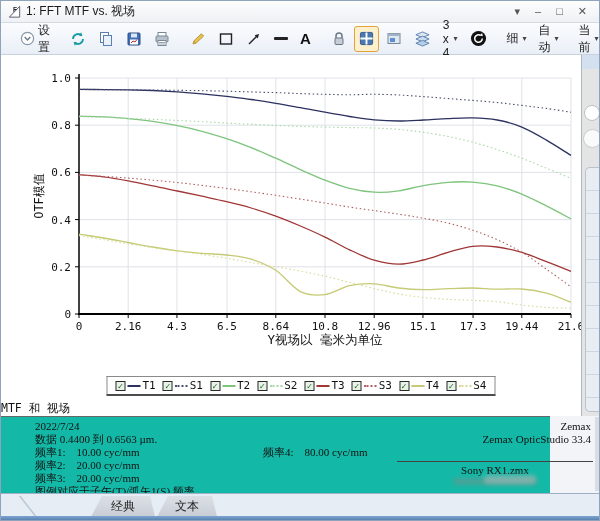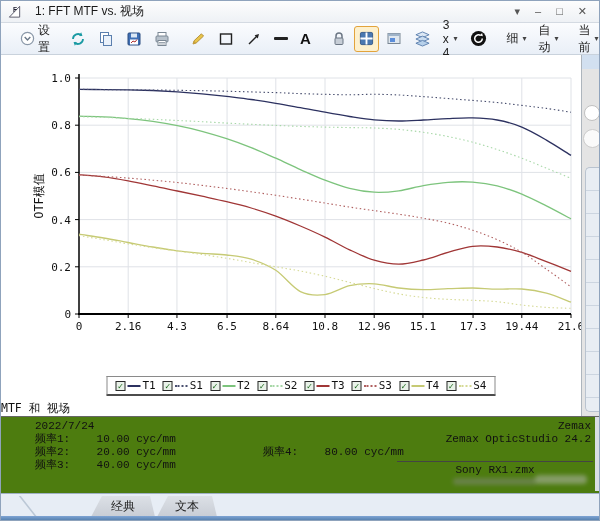--- a/index.html
+++ b/index.html
@@ -4,21 +4,21 @@
 <style>
   * { margin:0; padding:0; box-sizing:border-box; }
   html,body { width:600px; height:521px; }
   body { font-family:"Liberation Sans", sans-serif; }
   .window { position:relative; width:600px; height:521px; background:#f2f4f7;
             border:1px solid #8fa3bc; overflow:hidden; }
 
   
   .titlebar { position:absolute; left:0; top:0; width:100%; height:22px;
     background:linear-gradient(#fdfdfd,#eef1f5); border-bottom:1px solid #d4dae2;
-    display:flex; align-items:center; padding:0 6px; gap:13px; }
+    display:flex; align-items:center; padding:0 6px; gap:4px; }
   .titlebar .title { font-size:12px; color:#1a1a1a; white-space:nowrap; }
   .titlebar .spacer { flex:1; }
   .win-controls { display:flex; gap:15px; align-items:center; margin-right:6px; }
   .win-controls span { color:#555; font-size:11px; line-height:11px; cursor:default; }
 
   
   .toolbar { position:absolute; left:0; top:22px; width:100%; height:32px;
     background:linear-gradient(#fbfcfe,#e9eff7); border-bottom:1px solid #c9d2dc;
     display:flex; align-items:center; padding:0 14px; gap:2px; }
   .tbtn { height:26px; display:flex; align-items:center; padding:0 4px; gap:3px;
@@ -42,22 +42,22 @@
     display:flex; gap:7px; align-items:center; padding:2px 8px;
     font-family:"DejaVu Sans Mono", monospace; font-size:11px; color:#111; white-space:nowrap; }
   .leg-item { display:flex; align-items:center; gap:2px; }
   .leg-cb { width:10px; height:10px; border:1px solid #2a2a2a; background:#e9f2e9;
     color:#1d6b1d; font-size:9px; line-height:8px; text-align:center; }
   .leg-line { width:13px; }
   .subtitle { position:absolute; left:0; top:346px; width:600px; 
     font-family:"DejaVu Sans Mono", monospace; font-size:11.5px; color:#111; }
 
   
-  .info-panel { position:absolute; left:0; top:415px; width:600px; height:77px; background:#4d7c0f;
-    border-top:1px solid #666; font-family:Liberation Mono, monospace; font-size:11px; color:#111; }
+  .info-panel { position:absolute; left:0; top:415px; width:549px; height:77px; background:#14b8a6;
+    border-top:1px solid #666; font-family:Liberation Serif, serif; font-size:11px; color:#111; }
   #info-left { position:absolute; left:34px; top:3px; line-height:13px; white-space:pre; }
   .freq4 { position:absolute; left:218px; top:29px; line-height:13px; white-space:pre;margin-left:44px; }
   .zemax-lines { position:absolute; left:410px; top:3px; width:180px; text-align:right; line-height:13px; }
   .file-box { position:absolute; left:396px; top:44px; width:196px; border-top:1px solid #444;
     text-align:center; padding-top:2px; }
   .smudge { width:84px; height:7px; margin:2px auto 0; background:#8a8a8a; opacity:.45;
     border-radius:3px; filter:blur(2px); }
   .smudge2 { position:absolute; right:14px; top:58px; width:52px; height:9px; background:#bbb;
     opacity:.5; border-radius:4px; filter:blur(2px); }
 
@@ -312,20 +312,21 @@
         <path d="M78.0,34.3C82.1,34.4 94.4,34.5 102.6,34.6C110.8,34.6 119.0,34.6 127.2,34.8C135.4,35.0 143.6,35.2 151.8,35.5C160.0,35.9 168.2,36.4 176.4,36.9C184.6,37.5 192.8,38.1 201.0,38.8C209.2,39.6 217.4,40.5 225.6,41.4C233.8,42.4 242.0,43.3 250.2,44.5C258.4,45.6 266.6,46.9 274.8,48.3C283.0,49.6 291.2,51.2 299.4,52.7C307.6,54.2 315.8,55.8 324.0,57.2C332.2,58.7 340.4,60.2 348.6,61.5C356.8,62.7 365.0,64.0 373.2,64.8C381.4,65.5 389.6,65.9 397.8,66.0C406.0,66.0 414.2,65.4 422.4,65.0C430.6,64.6 438.8,63.9 447.0,63.6C455.2,63.2 463.4,62.6 471.6,62.9C479.8,63.1 488.0,63.5 496.2,65.0C504.4,66.5 512.6,68.7 520.8,72.1C529.0,75.4 537.2,80.3 545.4,85.1C553.6,89.8 565.9,97.9 570.0,100.4" fill="none" stroke="#2c3160" stroke-width="1.3"></path>
         <path d="M78.0,34.3C82.1,34.4 94.4,34.5 102.6,34.6C110.8,34.6 119.0,34.7 127.2,34.8C135.4,34.9 143.6,35.0 151.8,35.0C160.0,35.1 168.2,35.2 176.4,35.3C184.6,35.4 192.8,35.6 201.0,35.7C209.2,35.9 217.4,36.0 225.6,36.2C233.8,36.4 242.0,36.7 250.2,36.9C258.4,37.2 266.6,37.4 274.8,37.6C283.0,37.9 291.2,38.3 299.4,38.6C307.6,38.9 315.8,39.1 324.0,39.3C332.2,39.5 340.4,39.8 348.6,39.8C356.8,39.8 365.0,39.2 373.2,39.3C381.4,39.3 389.6,39.6 397.8,40.0C406.0,40.4 414.2,41.1 422.4,41.6C430.6,42.2 438.8,42.9 447.0,43.5C455.2,44.2 463.4,44.8 471.6,45.4C479.8,46.1 488.0,46.7 496.2,47.5C504.4,48.4 512.6,49.4 520.8,50.4C529.0,51.4 537.2,52.3 545.4,53.4C553.6,54.6 565.9,56.6 570.0,57.2" fill="none" stroke="#4a5070" stroke-width="1.1" stroke-dasharray="1.5,2.6"></path>
         <path d="M78.0,61.2C82.1,61.4 94.4,61.5 102.6,61.9C110.8,62.3 119.0,62.8 127.2,63.6C135.4,64.3 143.6,65.2 151.8,66.4C160.0,67.6 168.2,69.0 176.4,70.7C184.6,72.3 192.8,74.2 201.0,76.3C209.2,78.5 217.4,80.9 225.6,83.7C233.8,86.4 242.0,89.4 250.2,92.6C258.4,95.9 266.6,99.6 274.8,103.2C283.0,106.9 291.2,110.9 299.4,114.6C307.6,118.2 315.8,122.0 324.0,125.2C332.2,128.3 340.4,131.4 348.6,133.4C356.8,135.5 365.0,136.8 373.2,137.2C381.4,137.6 389.6,136.9 397.8,135.8C406.0,134.7 414.2,132.0 422.4,130.6C430.6,129.2 438.8,127.9 447.0,127.3C455.2,126.7 463.4,126.5 471.6,127.1C479.8,127.7 488.0,128.8 496.2,130.9C504.4,132.9 512.6,135.8 520.8,139.1C529.0,142.5 537.2,146.8 545.4,150.9C553.6,155.0 565.9,161.7 570.0,163.9" fill="none" stroke="#7dc47d" stroke-width="1.3"></path>
         <path d="M78.0,61.7C82.1,61.8 94.4,62.1 102.6,62.4C110.8,62.7 119.0,63.0 127.2,63.4C135.4,63.7 143.6,63.9 151.8,64.3C160.0,64.7 168.2,65.1 176.4,65.5C184.6,65.9 192.8,66.2 201.0,66.7C209.2,67.1 217.4,67.6 225.6,68.1C233.8,68.5 242.0,68.9 250.2,69.3C258.4,69.6 266.6,70.1 274.8,70.4C283.0,70.8 291.2,71.1 299.4,71.4C307.6,71.7 315.8,71.9 324.0,72.1C332.2,72.3 340.4,72.4 348.6,72.6C356.8,72.7 365.0,72.7 373.2,73.0C381.4,73.3 389.6,73.7 397.8,74.4C406.0,75.2 414.2,76.1 422.4,77.3C430.6,78.5 438.8,79.9 447.0,81.5C455.2,83.2 463.4,85.0 471.6,87.2C479.8,89.4 488.0,91.8 496.2,94.5C504.4,97.2 512.6,100.1 520.8,103.2C529.0,106.3 537.2,109.8 545.4,113.2C553.6,116.5 565.9,121.6 570.0,123.3" fill="none" stroke="#a8d8a8" stroke-width="1.1" stroke-dasharray="1.5,2.6"></path>
         <path d="M78.0,119.8C82.1,120.1 94.4,120.9 102.6,121.9C110.8,122.9 119.0,124.4 127.2,125.9C135.4,127.4 143.6,129.2 151.8,130.9C160.0,132.5 168.2,134.3 176.4,136.0C184.6,137.8 192.8,139.5 201.0,141.2C209.2,143.0 217.4,144.7 225.6,146.7C233.8,148.6 242.0,150.6 250.2,153.0C258.4,155.4 266.6,158.1 274.8,161.1C283.0,164.0 291.2,167.5 299.4,171.0C307.6,174.5 315.8,178.1 324.0,182.1C332.2,186.0 340.4,191.0 348.6,194.8C356.8,198.7 365.0,202.8 373.2,205.2C381.4,207.6 389.6,209.2 397.8,209.2C406.0,209.2 414.2,206.9 422.4,205.0C430.6,203.0 438.8,199.7 447.0,197.4C455.2,195.1 463.4,192.2 471.6,191.3C479.8,190.4 488.0,191.0 496.2,192.0C504.4,193.0 512.6,195.0 520.8,197.4C529.0,199.8 537.2,203.5 545.4,206.6C553.6,209.8 565.9,214.7 570.0,216.3" fill="none" stroke="#a03636" stroke-width="1.3"></path>
         <path d="M78.0,120.2C82.1,120.4 94.4,120.9 102.6,121.4C110.8,121.9 119.0,122.4 127.2,123.1C135.4,123.7 143.6,124.4 151.8,125.2C160.0,125.9 168.2,126.7 176.4,127.5C184.6,128.4 192.8,129.4 201.0,130.4C209.2,131.4 217.4,132.4 225.6,133.4C233.8,134.5 242.0,135.6 250.2,136.8C258.4,137.9 266.6,139.1 274.8,140.3C283.0,141.5 291.2,142.8 299.4,144.1C307.6,145.4 315.8,146.7 324.0,148.1C332.2,149.4 340.4,150.8 348.6,152.1C356.8,153.4 365.0,154.5 373.2,155.6C381.4,156.8 389.6,157.9 397.8,159.2C406.0,160.4 414.2,161.7 422.4,163.2C430.6,164.7 438.8,166.1 447.0,168.1C455.2,170.1 463.4,172.5 471.6,175.2C479.8,178.0 488.0,181.0 496.2,184.7C504.4,188.3 512.6,192.3 520.8,197.2C529.0,202.1 537.2,208.4 545.4,214.2C553.6,219.9 565.9,228.9 570.0,231.9" fill="none" stroke="#b06060" stroke-width="1.1" stroke-dasharray="1.5,2.6"></path>
         <path d="M78.0,179.2C82.1,179.9 94.4,181.6 102.6,183.0C110.8,184.4 119.0,186.0 127.2,187.5C135.4,189.0 143.6,190.6 151.8,192.0C160.0,193.4 168.2,194.7 176.4,195.8C184.6,196.8 192.8,197.6 201.0,198.3C209.2,199.1 217.4,199.0 225.6,200.0C233.8,201.0 242.0,201.7 250.2,204.2C258.4,206.8 266.6,210.0 274.8,215.3C283.0,220.7 291.2,232.5 299.4,236.6C307.6,240.6 315.8,240.6 324.0,239.6C332.2,238.7 340.4,232.5 348.6,230.7C356.8,228.9 365.0,228.4 373.2,228.8C381.4,229.2 389.6,232.1 397.8,233.0C406.0,234.0 414.2,234.6 422.4,234.7C430.6,234.8 438.8,234.0 447.0,233.7C455.2,233.5 463.4,233.0 471.6,233.0C479.8,233.1 488.0,234.1 496.2,234.2C504.4,234.4 512.6,233.3 520.8,234.0C529.0,234.7 537.2,236.0 545.4,238.2C553.6,240.4 565.9,245.7 570.0,247.2" fill="none" stroke="#c6ca74" stroke-width="1.3"></path>
         <path d="M78.0,180.6C82.1,181.3 94.4,183.3 102.6,184.7C110.8,186.0 119.0,187.6 127.2,188.9C135.4,190.2 143.6,191.5 151.8,192.7C160.0,193.9 168.2,194.8 176.4,196.0C184.6,197.1 192.8,198.3 201.0,199.5C209.2,200.7 217.4,202.0 225.6,203.3C233.8,204.6 242.0,206.1 250.2,207.6C258.4,209.0 266.6,210.4 274.8,211.8C283.0,213.2 291.2,214.5 299.4,216.0C307.6,217.6 315.8,219.4 324.0,221.2C332.2,223.1 340.4,225.3 348.6,227.4C356.8,229.4 365.0,231.6 373.2,233.5C381.4,235.4 389.6,237.4 397.8,238.9C406.0,240.4 414.2,241.6 422.4,242.5C430.6,243.4 438.8,243.9 447.0,244.4C455.2,244.8 463.4,244.9 471.6,245.3C479.8,245.7 488.0,245.9 496.2,246.7C504.4,247.5 512.6,249.1 520.8,250.0C529.0,251.0 537.2,251.8 545.4,252.4C553.6,252.9 565.9,253.2 570.0,253.3" fill="none" stroke="#d6da96" stroke-width="1.1" stroke-dasharray="1.5,2.6"></path>
       </svg>
     <div class="ylabel">OTF模值</div>
+    <div class="xlabel">Y视场以  毫米为单位</div>
     <div class="legend-box" id="legend-items">
         <span class="leg-item">
           <span class="leg-cb">✓</span>
           <span class="leg-line" style="border-top: 2px solid rgb(44, 49, 96);"></span>
           <span>T1</span>
         </span>
         <span class="leg-item">
           <span class="leg-cb">✓</span>
           <span class="leg-line" style="border-top: 2px dotted rgb(74, 80, 112);"></span>
           <span>S1</span>
@@ -358,25 +359,25 @@
         <span class="leg-item">
           <span class="leg-cb">✓</span>
           <span class="leg-line" style="border-top: 2px dotted rgb(214, 218, 150);"></span>
           <span>S4</span>
         </span>
       </div>
     <div class="subtitle">MTF 和 视场</div>
   </div>
 
   <div class="info-panel">
-    <div id="info-left"><div>2022/7/24</div><div>频率1:    10.00 cyc/mm</div><div>频率2:    20.00 cyc/mm</div><div>频率3:    40.00 cyc/mm</div></div>
+    <div id="info-left"><div>2022/7/24</div><div>数据 0.4400 到 0.6563 µm.</div><div>频率1:    10.00 cyc/mm</div><div>频率2:    20.00 cyc/mm</div><div>频率3:    20.00 cyc/mm</div><div>图例对应于子午(T)/弧矢1(S) 频率</div></div>
     <div class="freq4">频率4:    80.00 cyc/mm</div>
     <div class="zemax-lines">
       <div>Zemax</div>
-      <div>Zemax OpticStudio 24.2</div>
+      <div>Zemax OpticStudio 33.4</div>
     </div>
     <div class="file-box">
       <div>Sony RX1.zmx</div>
       <div class="smudge"></div>
     </div>
     <div class="smudge2"></div>
   </div>
 
   <div class="tabbar">
     <div class="tab-lead"></div>

